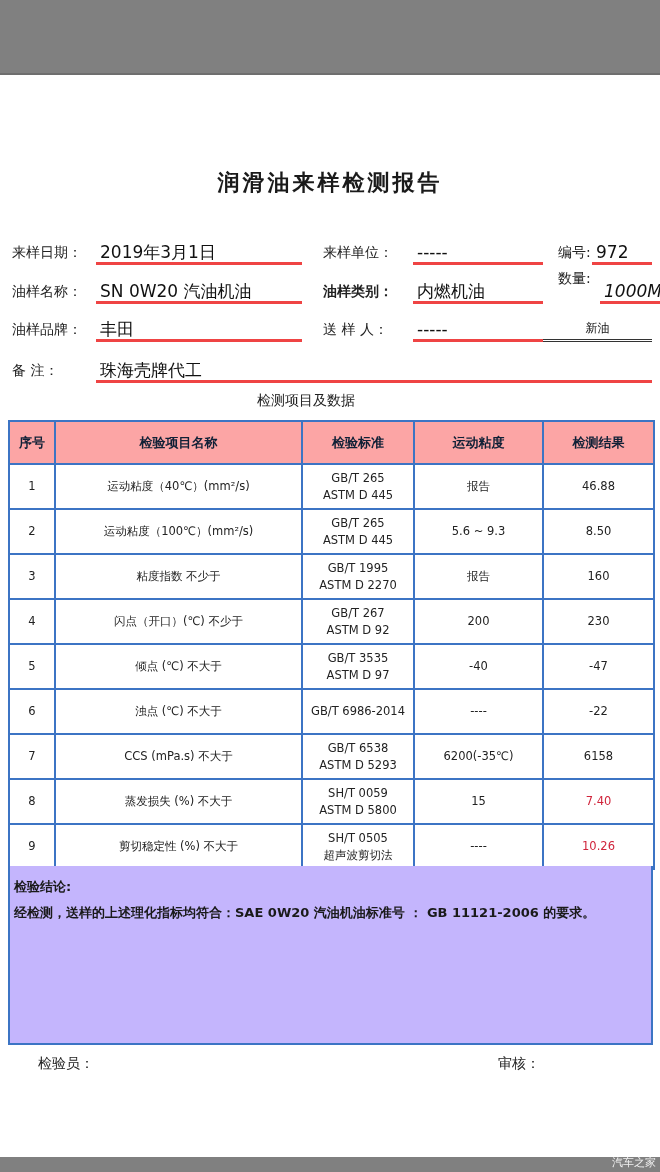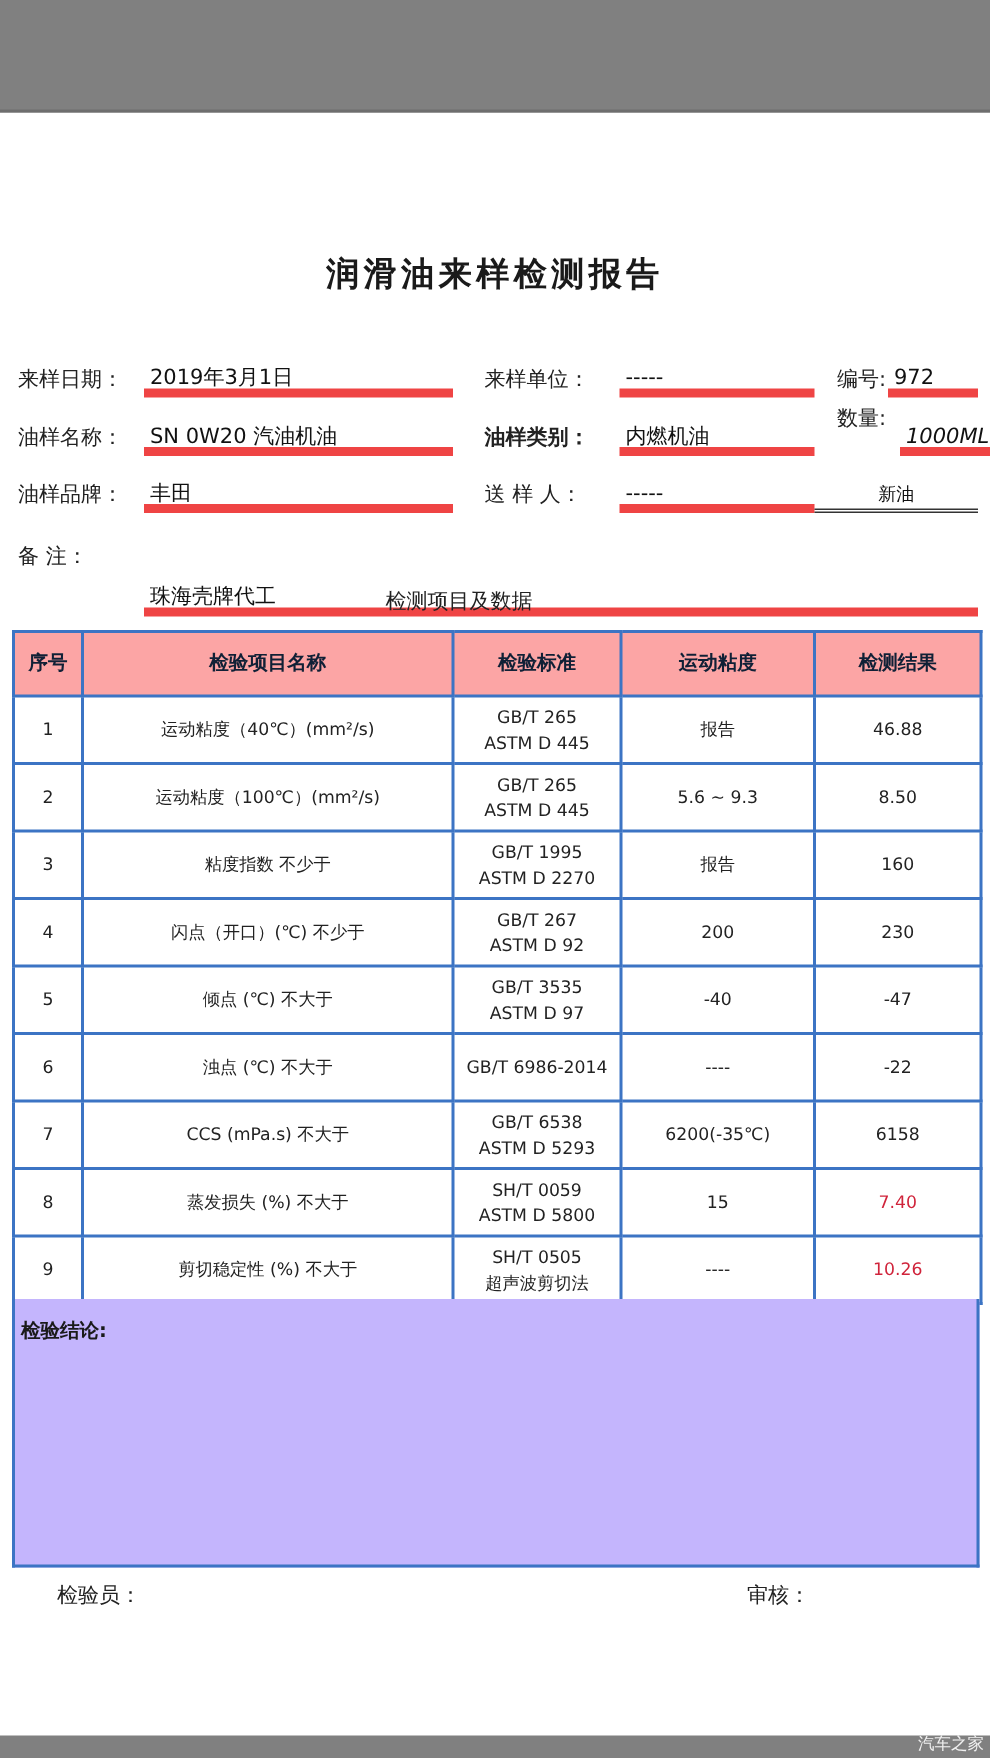--- a/index.html
+++ b/index.html
@@ -6,21 +6,21 @@
     html, body { width: 660px; height: 1172px; background: #ffffff; overflow: hidden; }
     body { position: relative; font-family: "DejaVu Sans", "Liberation Sans", sans-serif; color: #1a1a1a; }
 
     .top-bar { position: absolute; left: 0; top: 0; width: 660px; height: 75px; background: #808080; border-bottom: 2px solid #6e6e6e; }
     .bottom-bar { position: absolute; left: 0; top: 1157px; width: 660px; height: 15px; background: #808080; }
     .watermark { position: absolute; right: 4px; top: 1155px; font-size: 11px; color: #f0f0f0; }
 
     .title { position: absolute; left: 0; top: 168px; width: 660px; text-align: center; font-family: "DejaVu Serif", serif; font-size: 22px; font-weight: bold; letter-spacing: 3px; }
 
     .field-label { position: absolute; font-size: 14px; color: #222; white-space: nowrap; }
-    .field-value { position: absolute; font-size: 14px; color: #111; white-space: nowrap; padding-left: 4px; border-bottom: 6px solid #ef4444; height: 22px; line-height: 18px; }
+    .field-value { position: absolute; font-size: 17px; color: #111; white-space: nowrap; padding-left: 4px; border-bottom: 3px solid #ef4444; height: 22px; line-height: 18px; }
     .field-value.small { font-size: 12px; text-align: center; padding-left: 0; border-bottom: 3px double #333; }
 
     .section-title { position: absolute; left: 0; top: 392px; width: 612px; text-align: center; font-size: 14px; color: #222; }
 
     table.data { position: absolute; left: 8px; top: 420px; width: 645px; border-collapse: collapse; table-layout: fixed; }
     table.data th, table.data td { border: 2px solid #3c74c4; text-align: center; vertical-align: middle; font-size: 11.5px; line-height: 17px; }
     table.data th { background: #fca5a5; color: #102036; font-weight: bold; font-size: 13px; height: 43px; }
     table.data td { height: 45px; background: #fff; color: #222; }
     td.red { color: #d0243b !important; }
 
@@ -48,24 +48,24 @@
 <div class="field-value" style="left:96px; top:282px; width:206px;">SN 0W20 汽油机油</div>
 <div class="field-label" style="left:323px; top:283px;font-weight:bold;">油样类别：</div>
 <div class="field-value" style="left:413px; top:282px; width:130px;">内燃机油</div>
 <div class="field-label" style="left:558px; top:270px;">数量:</div>
 <div class="field-value" style="left:600px; top:282px; width:60px;font-style:italic;">1000ML</div>
 
 <div class="field-label" style="left:12px; top:321px;">油样品牌：</div>
 <div class="field-value" style="left:96px; top:320px; width:206px;">丰田</div>
 <div class="field-label" style="left:323px; top:321px;">送 样 人：</div>
 <div class="field-value" style="left:413px; top:320px; width:130px;">-----</div>
-<div class="field-value small" style="left:543px; top:320px; width:109px;">新油</div>
+<div class="field-value small" style="left:543px; top:320px; width:109px;font-family:Liberation Mono, monospace;">新油</div>
 
 <div class="field-label" style="left:12px; top:362px;">备 注：</div>
-<div class="field-value" style="left:96px; top:361px; width:556px;margin-top:28px;">珠海壳牌代工</div>
+<div class="field-value" style="left:96px; top:361px; width:556px;">珠海壳牌代工</div>
 
 <div class="section-title">检测项目及数据</div>
 
 <table class="data">
   <colgroup>
     <col style="width:46px">
       <col style="width:247px">
       <col style="width:112px">
       <col style="width:129px">
       <col style="width:111px">
@@ -167,19 +167,20 @@
           <div>超声波剪切法</div>
         </td>
       <td>----</td>
       <td class="red">10.26</td>
     </tr>
   </tbody>
 </table>
 
 <div class="conclusion">
   <div class="conclusion-heading">检验结论:</div>
+  <div class="conclusion-text">经检测，送样的上述理化指标均符合：SAE 0W20 汽油机油标准号 ： GB 11121-2006 的要求。</div>
 </div>
 
 <div class="sign-label" style="left:38px;">检验员：</div>
 <div class="sign-label" style="left:498px;">审核：</div>
 
 <div class="bottom-bar"></div>
 <div class="watermark">汽车之家</div>
 
 </body></html>

